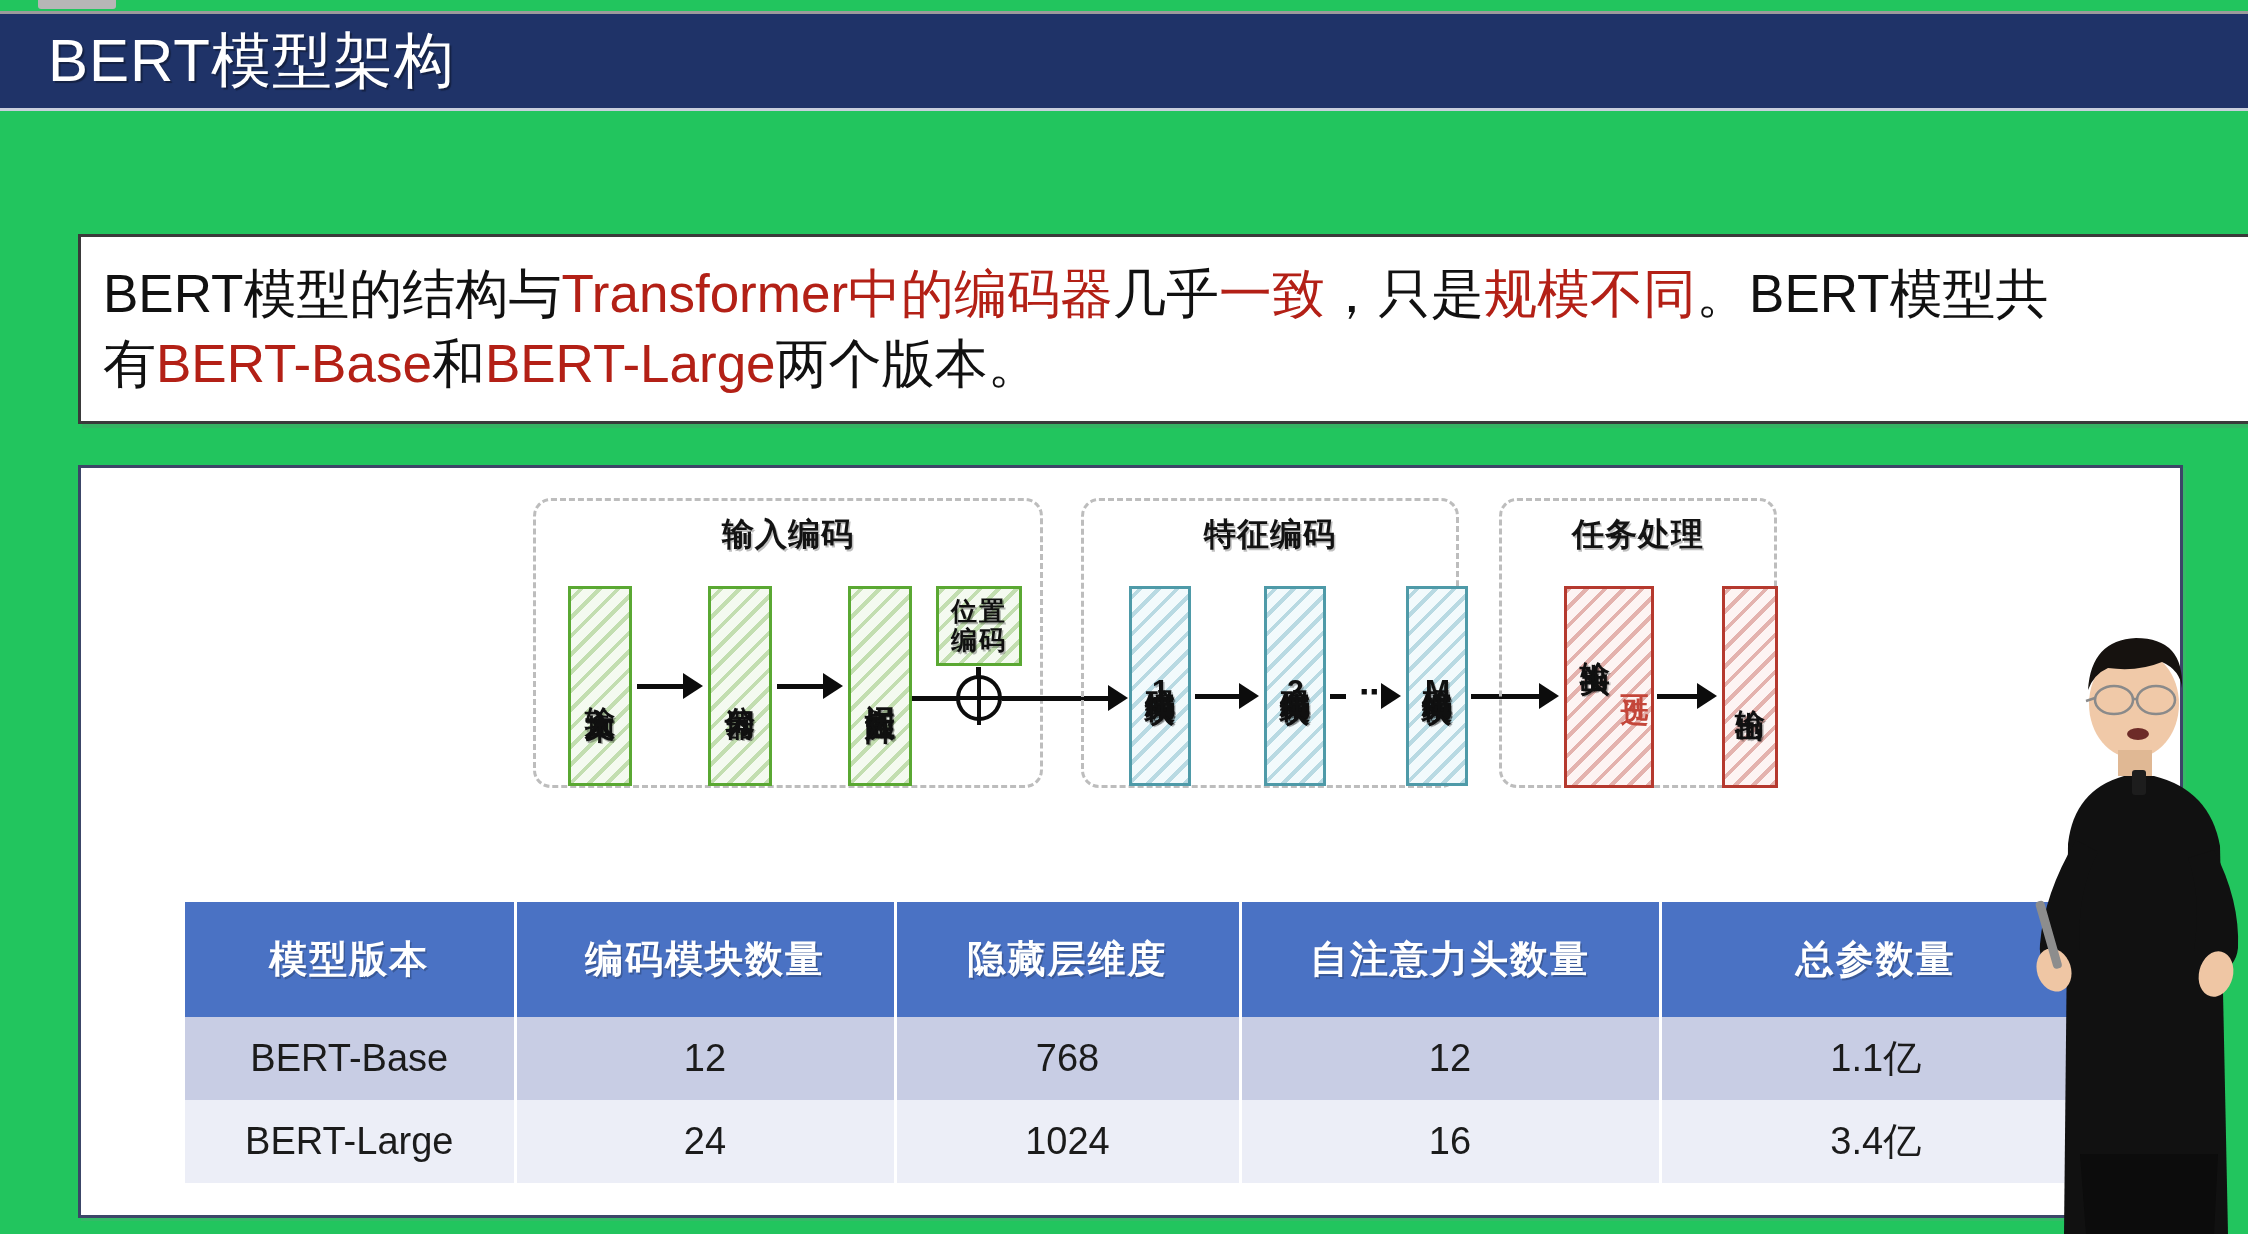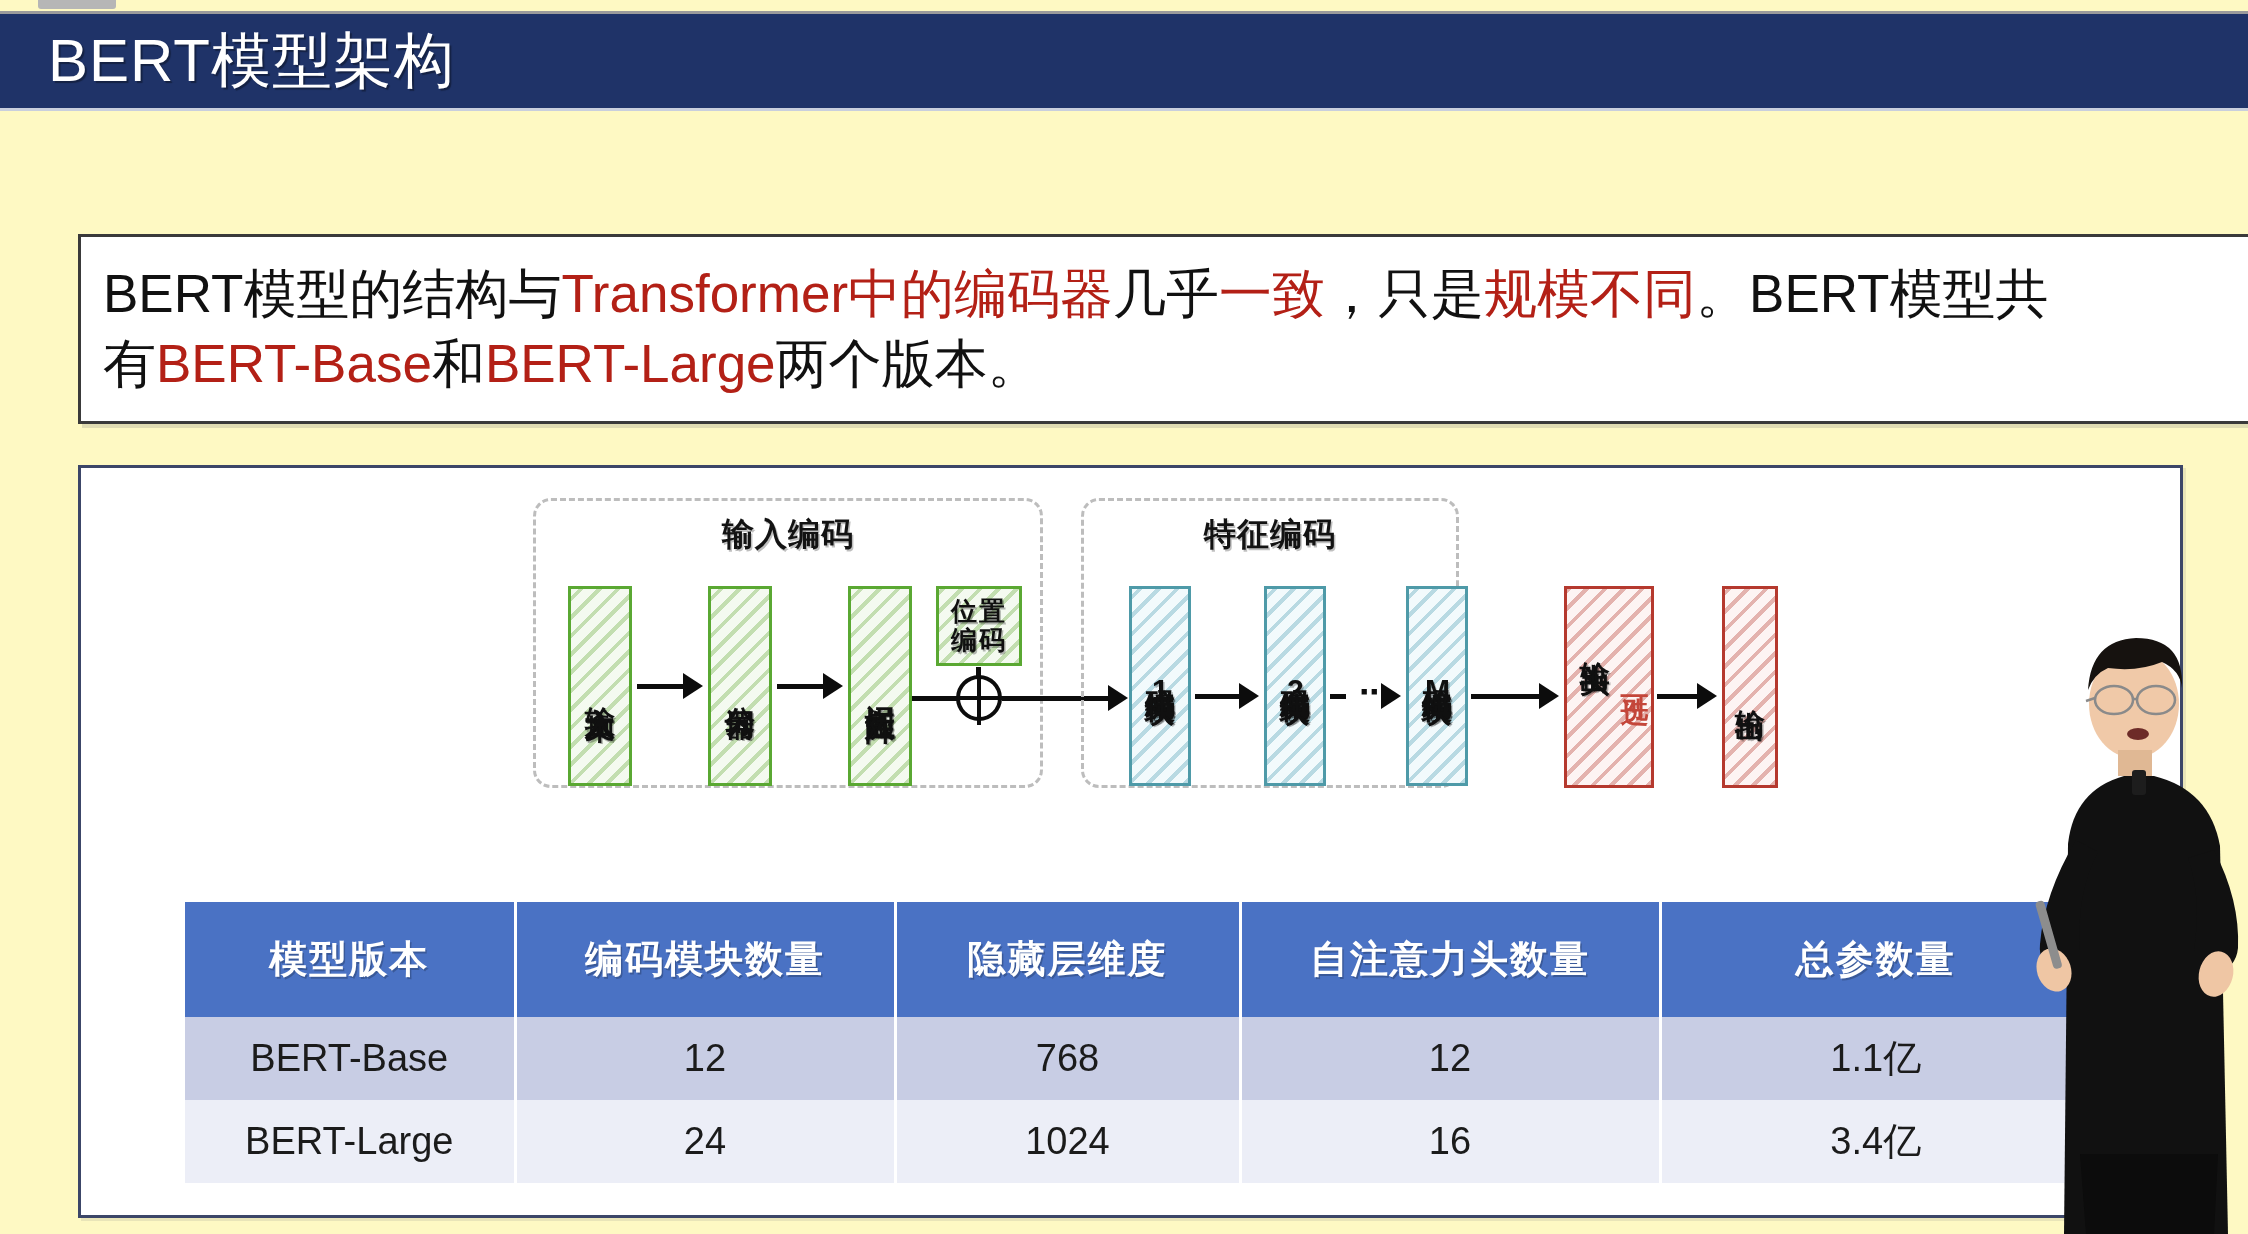--- a/index.html
+++ b/index.html
@@ -2,21 +2,21 @@
 <html><head>
 <meta charset="utf-8">
 <style>
   * { box-sizing: border-box; margin: 0; padding: 0; }
   html, body {
     width: 2248px; height: 1234px;
     background: #ffffff;
     font-family: "Liberation Sans", "DejaVu Sans", sans-serif;
     overflow: hidden;
   }
-  #slide { position: relative; width: 2248px; height: 1234px; background: #fef9c3; }
+  #slide { position: relative; width: 2248px; height: 1234px; background: #22c55e; }
 
   
   .win-frag {
     position: absolute; left: 38px; top: 0px; width: 78px; height: 9px;
     background: #b6b6b6; border-radius: 0 0 3px 3px;
   }
 
   
   .title-bar {
     position: absolute; left: 0px; top: 14px; width: 2248px; height: 94px;
@@ -280,20 +280,23 @@
       <div class="ellipsis-dots" style="left:1278px; top:206px;">⋯</div>
       <div class="arrow-head" style="left:1300px; top:215px;"></div>
 
       <div class="blk cyan" style="left:1325px; top:118px; width:62px; height:200px;">
         <span class="lbl">编码模块M</span>
       </div>
 
       <div class="arrow-line" style="left:1390px; top:226px; width:72px;"></div>
       <div class="arrow-head" style="left:1458px; top:215px;"></div>
 
+      <div class="group" style="left:1418px; top:30px; width:278px; height:290px;">
+        <div class="group-title">任务处理</div>
+      </div>
 
       <div class="blk red" style="left:1483px; top:118px; width:90px; height:202px;">
         <span class="lbl" style="position:absolute; left:12px; top:48px;">输出头</span>
         <span class="optional-tag" style="left:48px; top:84px;">可选</span>
       </div>
 
       <div class="arrow-line" style="left:1576px; top:226px; width:44px;"></div>
       <div class="arrow-head" style="left:1616px; top:215px;"></div>
 
       <div class="blk red" style="left:1641px; top:118px; width:56px; height:202px;">

